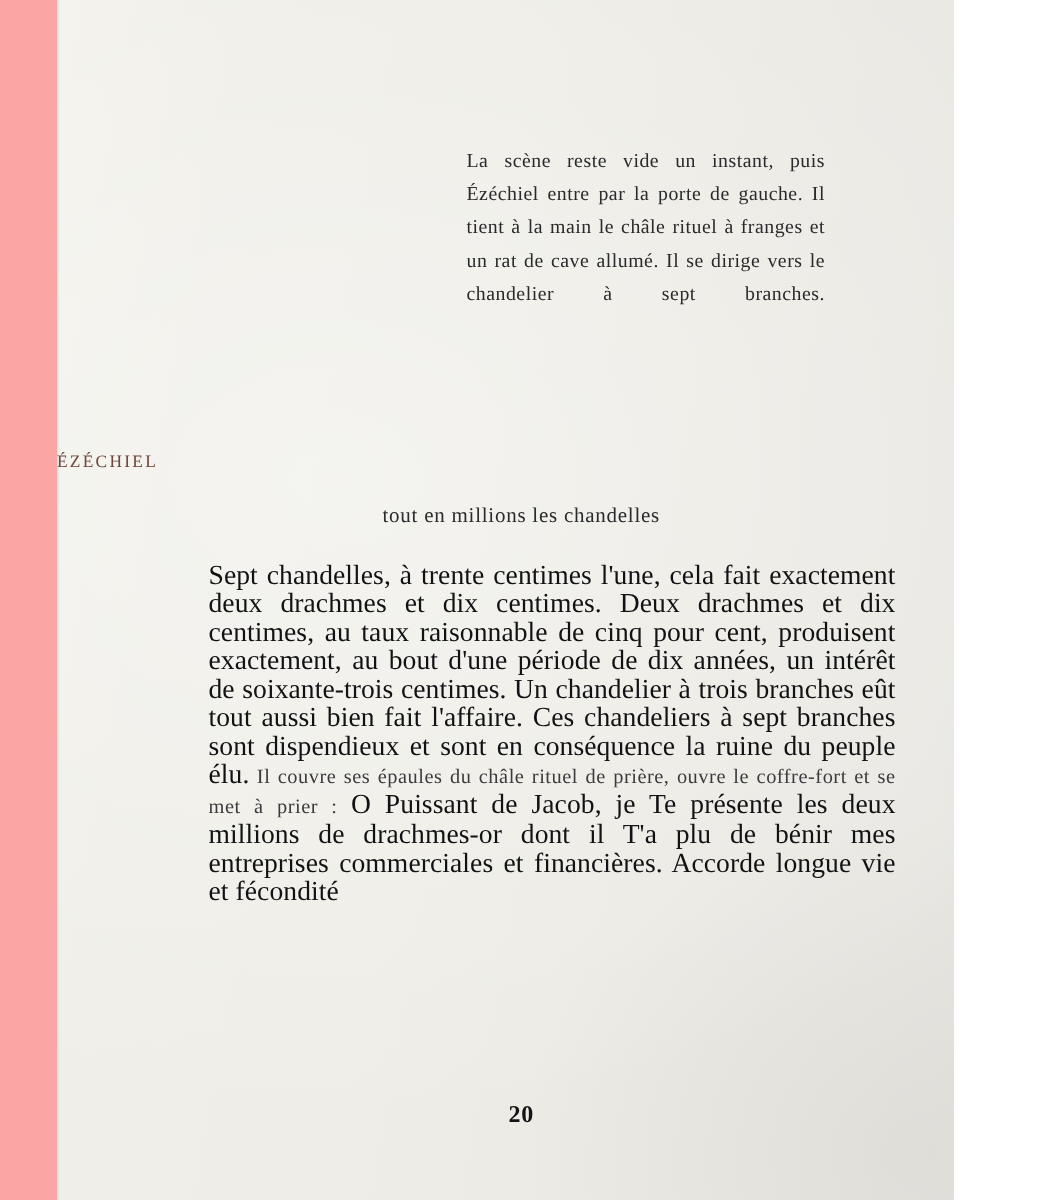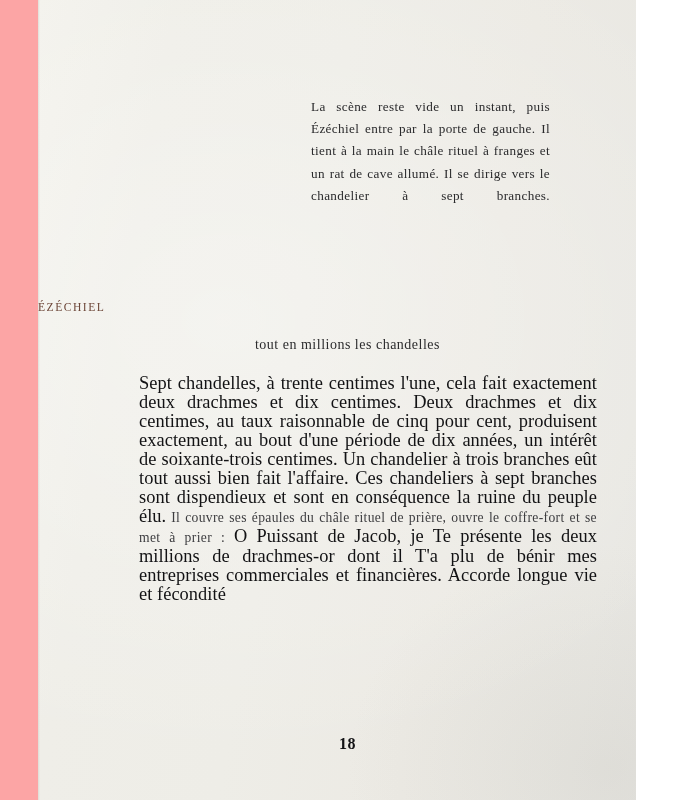--- a/index.html
+++ b/index.html
@@ -150,15 +150,15 @@
   <div id="paper-edge-right"></div>
 
   <div class="textblock" id="stage-direction-top">La scène reste vide un instant, puis Ézéchiel entre par la porte de gauche. Il tient à la main le châle rituel à franges et un rat de cave allumé. Il se dirige vers le chandelier à sept branches.</div>
 
   <div class="textblock" id="speaker-name">ÉZÉCHIEL</div>
 
   <div class="textblock" id="speaker-cue">tout en millions les chandelles</div>
 
   <div class="textblock" id="speech-body"><span>Sept chandelles, à trente centimes l'une, cela fait exactement deux drachmes et dix centimes. Deux drachmes et dix centimes, au taux raisonnable de cinq pour cent, produisent exactement, au bout d'une période de dix années, un intérêt de soixante-trois centimes. Un chandelier à trois branches eût tout aussi bien fait l'affaire. Ces chandeliers à sept branches sont dispendieux et sont en conséquence la ruine du peuple élu.</span><span class="inline-direction"> Il couvre ses épaules du châle rituel de prière, ouvre le coffre-fort et se met à prier : </span><span>O Puissant de Jacob, je Te présente les deux millions de drachmes-or dont il T'a plu de bénir mes entreprises commerciales et financières. Accorde longue vie et fécondité</span></div>
 
-  <div class="textblock" id="page-number">18</div>
+  <div class="textblock" id="page-number">20</div>
 
 </div>
 
 </body></html>

